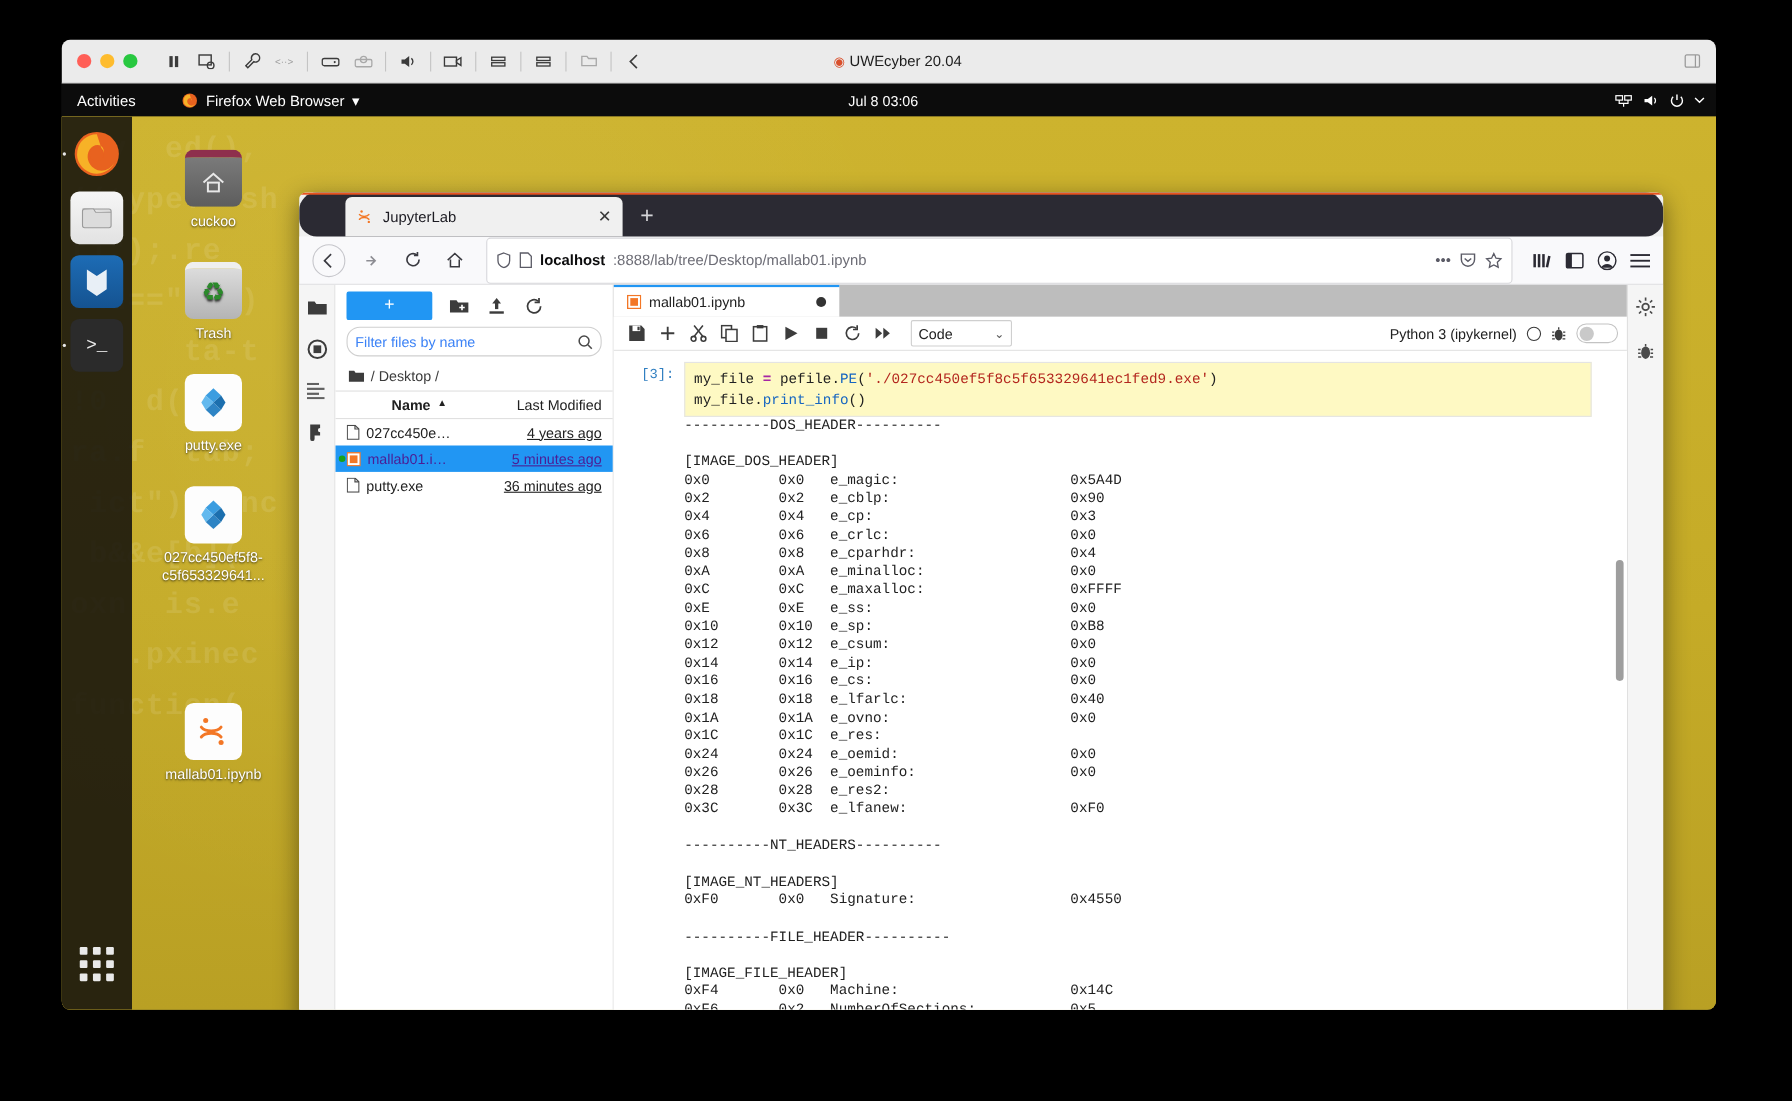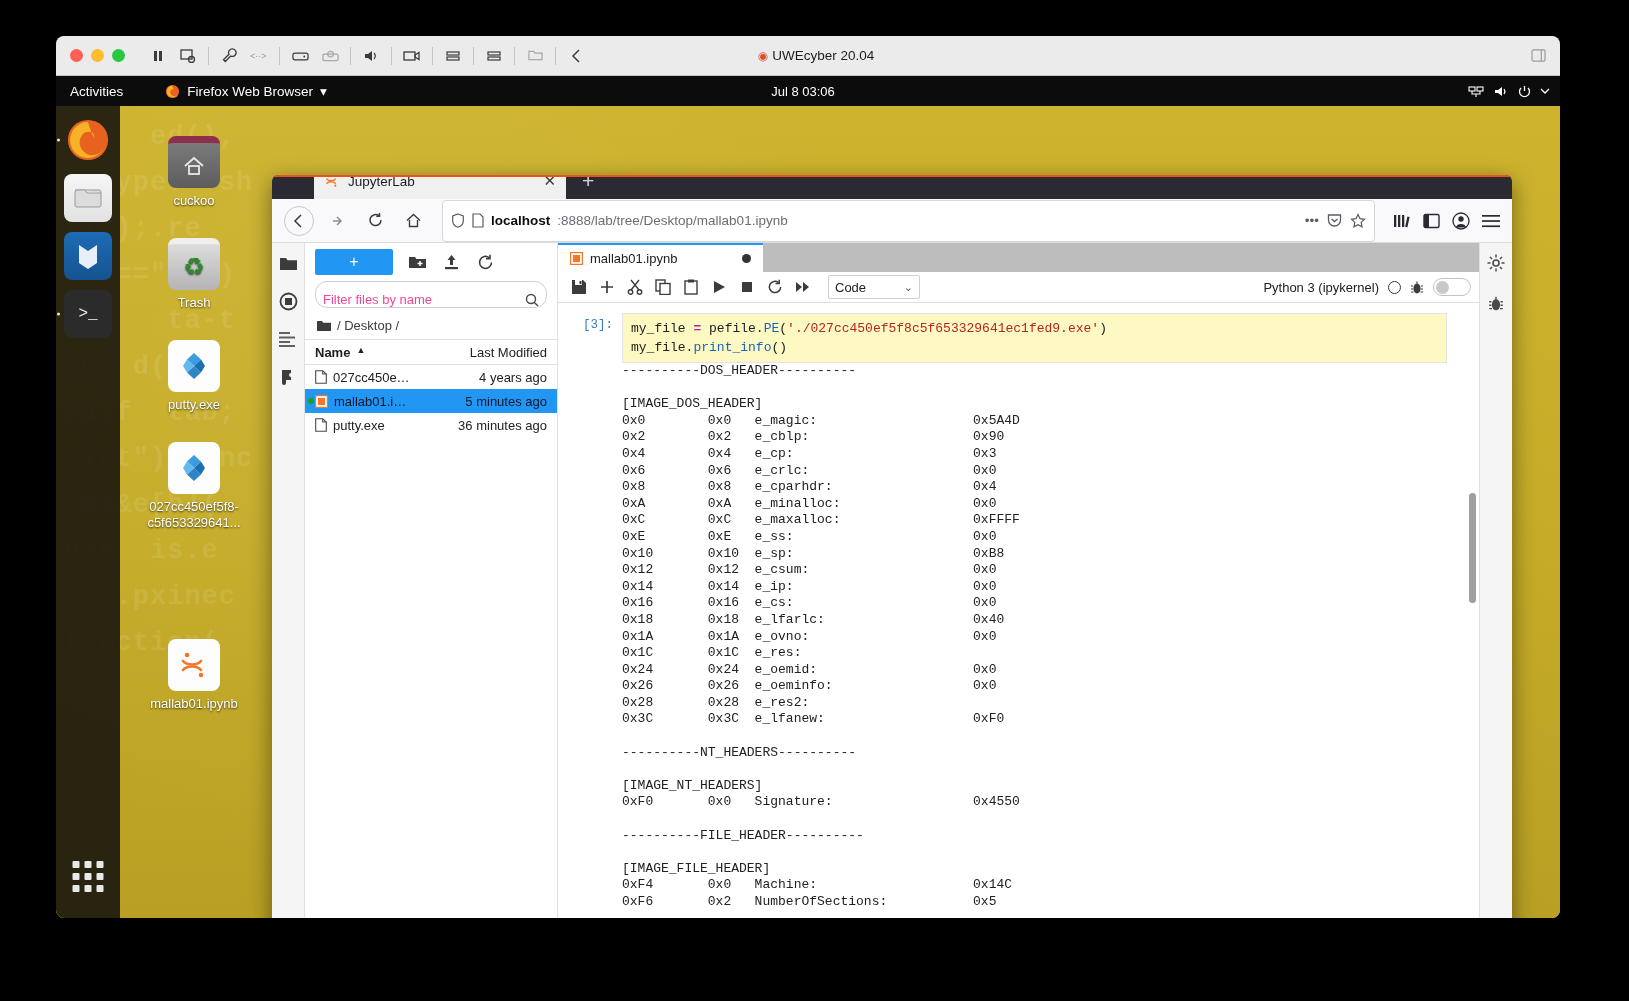--- a/index.html
+++ b/index.html
@@ -122,21 +122,21 @@
   .ff {
     position: absolute; left: 216px; top: 69px;
     width: 1240px; height: 793px;
     background: #f0f0f0;
     border-radius: 6px 6px 0 0;
     box-shadow: 0 6px 22px rgba(0,0,0,.45);
     overflow: hidden;
     display: flex; flex-direction: column;
   }
   .ff-tabstrip {
-    height: 24px; background: #2b2a33; display: flex; align-items: flex-end; position: relative;
+    height: 40px; background: #2b2a33; display: flex; align-items: flex-end; position: relative; border-radius: 16px;
   }
   .ff-tabstrip::before{content:"";position:absolute;left:0;right:0;top:0;height:2px;background:#e8521f;}
   .ff-tab {
     margin-left: 42px; margin-bottom: 0;
     height: 36px; width: 252px;
     background: #f0f0f0; border-radius: 6px 6px 0 0;
     display: flex; align-items: center; padding: 0 10px;
     font-size: 13.5px; color: #1c1b22; gap: 8px;
   }
   .ff-tab .jlogo { width:16px; height:16px; flex:0 0 16px;}
@@ -182,38 +182,38 @@
     display: flex; flex-direction: column; min-height: 0;
   }
   .fb-toolbar { height: 38px; display: flex; align-items: center; padding: 0 10px; gap: 14px; }
   .fb-new {
     background: #2196f3; color: #fff; width: 78px; height: 26px; border-radius: 2px;
     display: flex; align-items: center; justify-content: center; font-size: 16px;
   }
   .fb-ic { color: #3c3c3c; width:20px;height:20px; display:flex;align-items:center;justify-content:center;}
   .fb-filter {
     margin: 0 10px 6px 10px; height: 27px; border: 1px solid #cfcfcf; border-radius: 12px;
-    display: flex; align-items: flex-end; padding: 0 7px;
-    font-size: 13px; color: #ec4899;
+    display: flex; align-items: center; padding: 0 7px;
+    font-size: 13px; color: #3b82f6;
   }
   .fb-filter .q { margin-left:auto; color:#5a5a5a; }
   .fb-crumb { display:flex; align-items:center; gap:6px; padding: 4px 12px 6px 12px; font-size:13px; color:#3b3b3b;}
   .fb-head {
     display:flex; align-items:center; border-top:1px solid #e0e0e0; border-bottom:1px solid #e0e0e0;
     font-size: 13px; font-weight: bold; color: #212121; height: 26px; padding: 0 10px;
   }
-  .fb-head .nm { flex:1; display:flex; align-items:flex-start; gap:6px;}
+  .fb-head .nm { flex:1; display:flex; align-items:flex-start; gap:6px;margin-left:41px;}
   .fb-head .lm { width: 112px; text-align: right; font-weight: normal;}
   .fb-row {
     display: flex; align-items: center; height: 24px; padding: 0 10px; font-size: 13px; color: #212121;
     position: relative;
   }
-  .fb-row.selected { background: #2196f3; color: #0f172a; }
+  .fb-row.selected { background: #2196f3; color: #4c1d95; }
   .fb-row .nm { flex: 1; display: flex; align-items: center; gap: 6px; overflow: hidden; white-space: nowrap; }
-  .fb-row .lm { width: 112px; text-align: right; }
+  .fb-row .lm { width: 112px; text-align: right; text-decoration: underline; }
   .fb-row .rundot { position:absolute; left:3px; width:6px;height:6px;border-radius:50%;background:#17a21a; }
 
   
   .jl-main { flex: 1; display: flex; flex-direction: column; min-width: 0; background: #fff; }
   .nb-tabbar { height: 29px; background: #bdbdbd; display: flex; align-items: stretch; }
   .nb-tab {
     background: #fff; min-width: 205px; display: flex; align-items: center; gap: 7px;
     padding: 0 12px; font-size: 13px; color: #212121; border-top: 2px solid #2196f3;
   }
   .nb-tab .dirty { margin-left:auto; width: 9px; height: 9px; border-radius: 50%; background: #333; }

